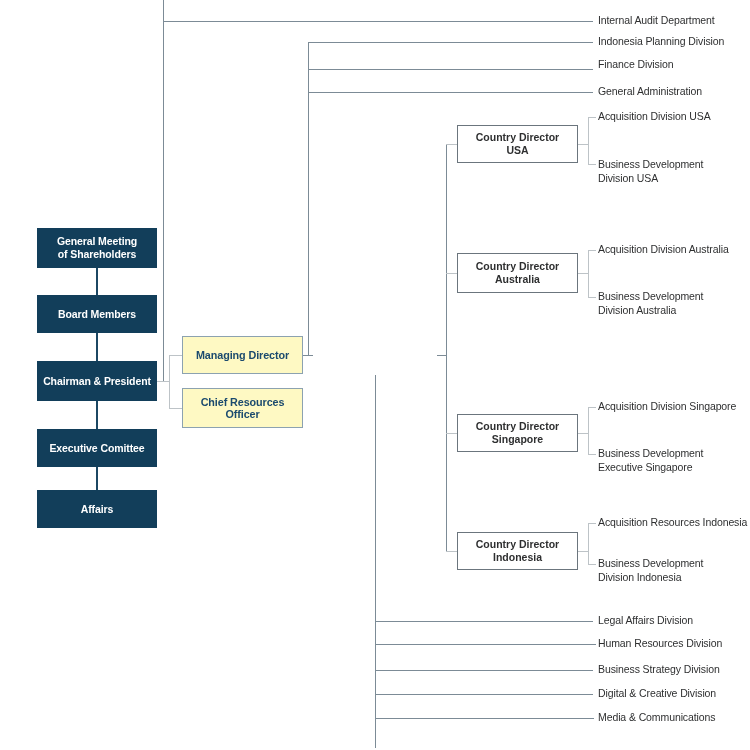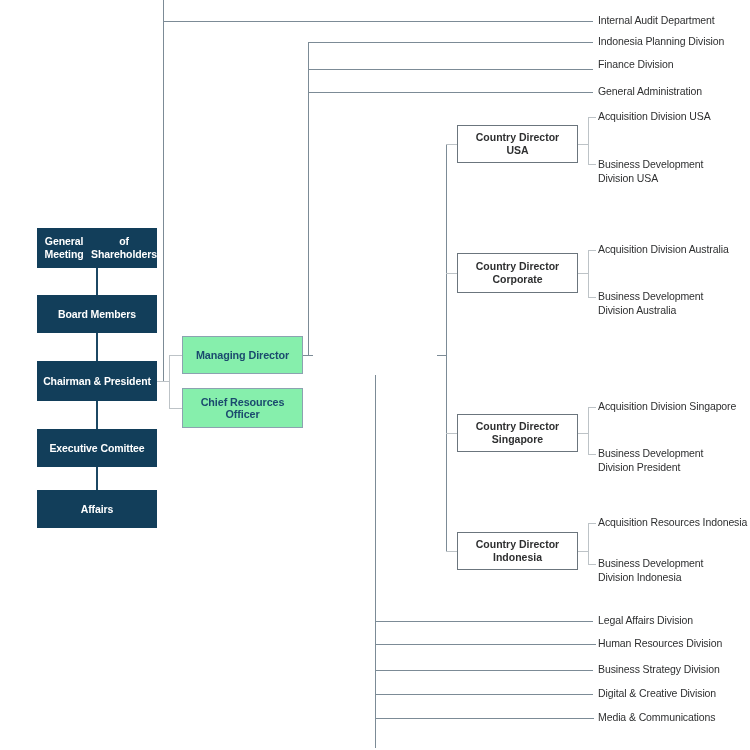--- a/index.html
+++ b/index.html
@@ -8,25 +8,25 @@
     font-family:"Liberation Sans",sans-serif;overflow:hidden;color:#2E2F30;
   }
   .h,.v{position:absolute;}
   .h{height:1px;background:#7C8B96;}
   .v{width:1px;background:#7C8B96;}
   .h.lt{background:#BDC3C7;}
   .v.lt{background:#BDC3C7;}
   .v.dk{width:2px;background:#1C4763;}
   .navybox{
     position:absolute;width:120px;background:#123E5A;color:#FFFFFF;
-    display:flex;flex-direction:row;align-items:center;justify-content:center;
+    display:flex;flex-direction:column;align-items:center;justify-content:center;
     text-align:center;font-weight:700;font-size:10.5px;line-height:13px;letter-spacing:-0.1px;
   }
   .outbox{
-    position:absolute;background:#86efac;border:1px solid #8CA2B0;color:#1B4A6E;
+    position:absolute;background:#fef9c3;border:1px solid #8CA2B0;color:#1B4A6E;
     display:flex;align-items:center;justify-content:center;text-align:center;
     font-weight:700;font-size:10.8px;letter-spacing:-0.1px;box-sizing:border-box;
   }
   .cbox{
     position:absolute;width:121px;background:#ffffff;border:1px solid #6B757D;color:#2E2F30;
     display:flex;flex-direction:column;align-items:center;justify-content:center;
     text-align:center;font-weight:700;font-size:10.5px;line-height:13px;box-sizing:border-box;
   }
   .leaf{
     position:absolute;left:598px;color:#2E2F30;font-size:10.5px;line-height:13.5px;
@@ -116,21 +116,21 @@
   <div class="outbox" style="left:182px;top:388px;width:121px;height:40px">
     <span>Chief Resources Officer</span>
   </div>
 
   <div class="cbox" style="left:457px;top:125px;height:38px">
     <span>Country Director</span>
     <span>USA</span>
   </div>
   <div class="cbox" style="left:457px;top:253px;height:40px">
     <span>Country Director</span>
-    <span>Corporate</span>
+    <span>Australia</span>
   </div>
   <div class="cbox" style="left:457px;top:414px;height:38px">
     <span>Country Director</span>
     <span>Singapore</span>
   </div>
   <div class="cbox" style="left:457px;top:532px;height:38px">
     <span>Country Director</span>
     <span>Indonesia</span>
   </div>
 
@@ -145,21 +145,21 @@
     <span>Division USA</span>
   </div>
   <div class="leaf" style="top:243px">Acquisition Division Australia</div>
   <div class="leaf" style="top:290px">
     <span>Business Development</span>
     <span>Division Australia</span>
   </div>
   <div class="leaf" style="top:400px">Acquisition Division Singapore</div>
   <div class="leaf" style="top:447px">
     <span>Business Development</span>
-    <span>Division President</span>
+    <span>Executive Singapore</span>
   </div>
   <div class="leaf" style="top:516px">Acquisition Resources Indonesia</div>
   <div class="leaf" style="top:557px">
     <span>Business Development</span>
     <span>Division Indonesia</span>
   </div>
 
   <div class="leaf" style="top:614px">Legal Affairs Division</div>
   <div class="leaf" style="top:637px">Human Resources Division</div>
   <div class="leaf" style="top:663px">Business Strategy Division</div>

